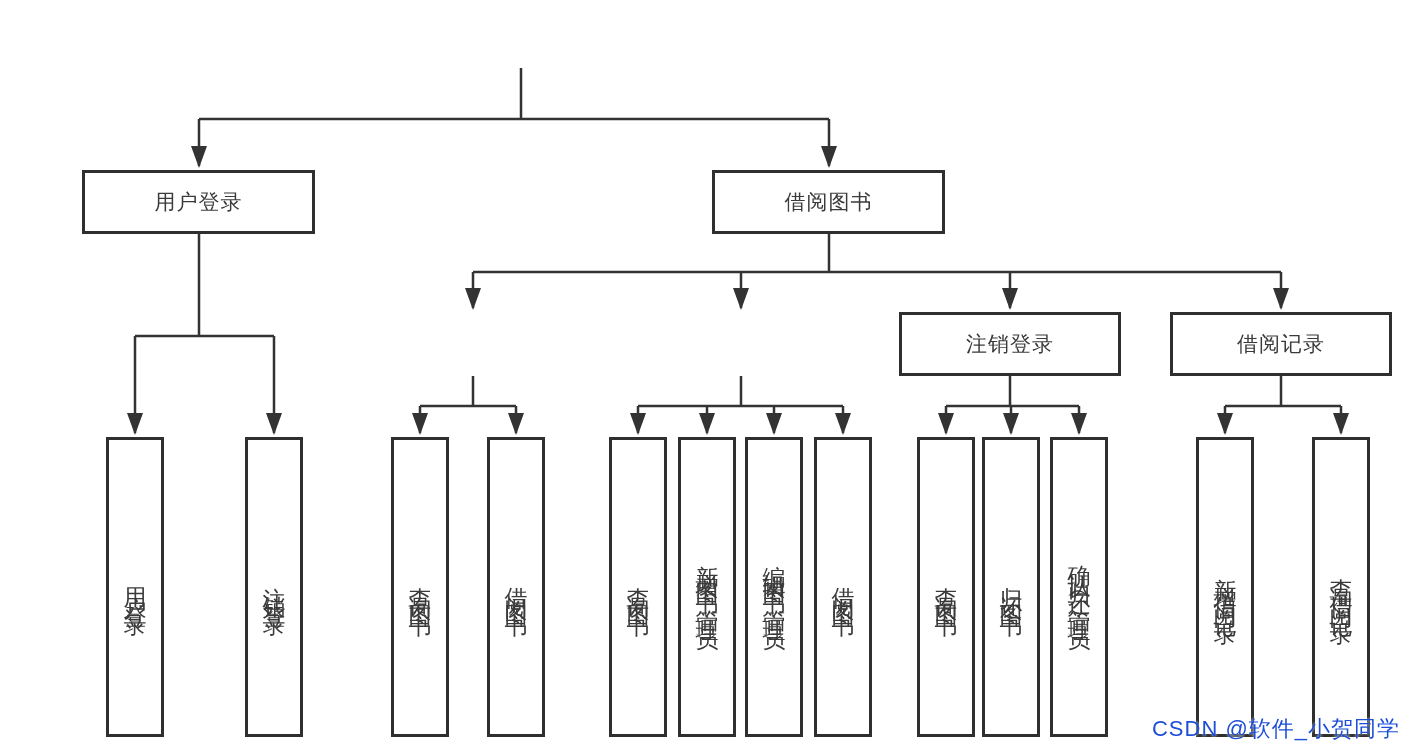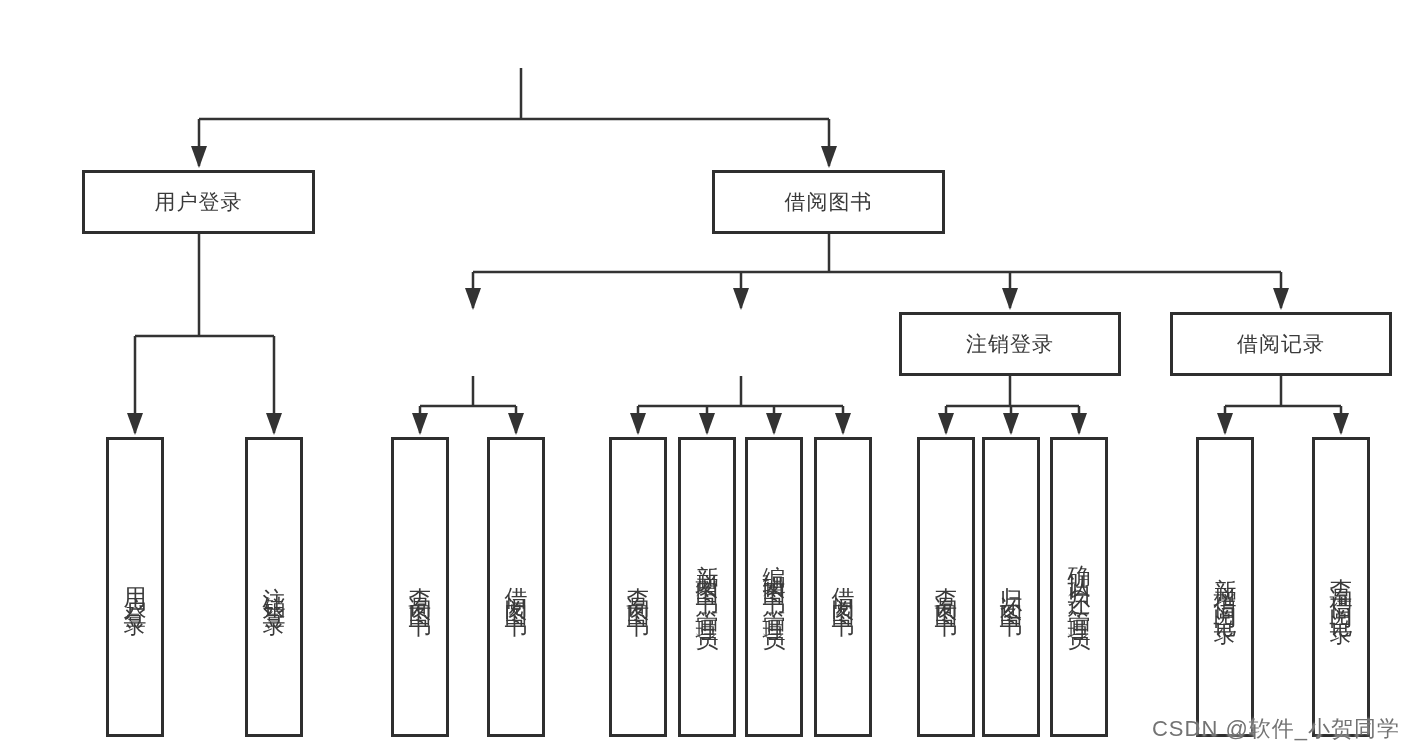--- a/index.html
+++ b/index.html
@@ -25,21 +25,21 @@
   .node.v{
     writing-mode:vertical-rl;
     font-size:23px;
     letter-spacing:9px;
     line-height:1;
   }
   .watermark{
     position:absolute;
     right:5px;top:714px;
     font-size:22px;
-    color:#737373;
+    color:#1d4ed8;
     letter-spacing:1px;
     text-shadow:0 0 3px #ffffff;
     z-index:2;
     white-space:nowrap;
   }
 </style>
 </head>
 <body>
 
 <div class="canvas">

